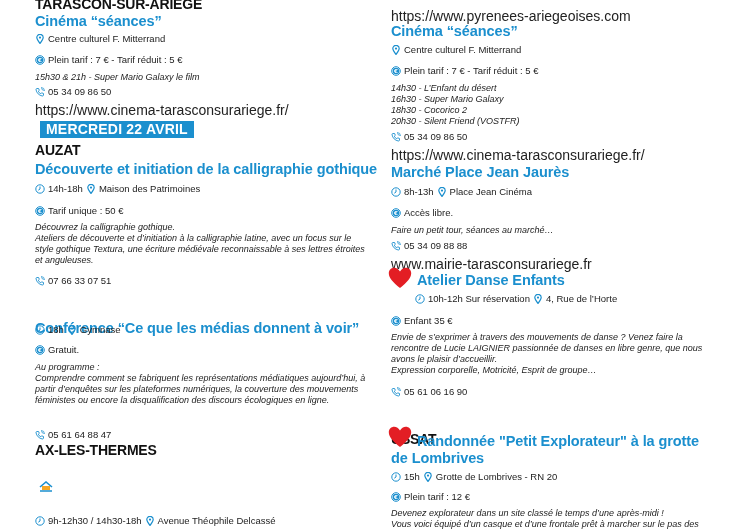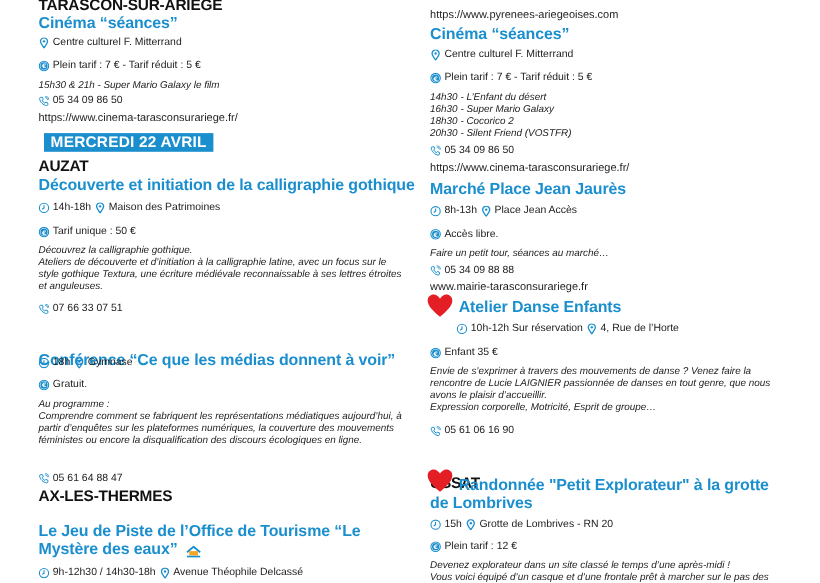--- a/index.html
+++ b/index.html
@@ -9,21 +9,21 @@
   }
   .col { position: absolute; top: 0; }
   .col-left { left: 35px; width: 335px; }
   .col-right { left: 391px; width: 330px; }
   .abs { position: absolute; left: 0; white-space: nowrap; }
   .town { font-family: "Liberation Sans", sans-serif; font-weight: bold; font-size: 14px; color: #111; letter-spacing: -0.2px; }
   .title { font-family: "Liberation Sans", sans-serif; font-weight: bold; font-size: 14.5px; color: #1b8fce; letter-spacing: -0.1px; }
   .title.wrap { white-space: normal; line-height: 17px; }
   .line { font-family: "Liberation Sans", sans-serif; font-size: 9.5px; color: #222; display: flex; align-items: center; gap: 3px; }
   .ital { font-family: "Liberation Sans", sans-serif; font-style: italic; font-size: 9px; color: #222; line-height: 11px; white-space: normal; }
-  .url { font-family: "Liberation Sans", sans-serif; font-size: 10px; color: #222; }
+  .url { font-family: "Liberation Sans", sans-serif; font-size: 14px; color: #222; }
   .date-banner {
     position: absolute; left: 40px; top: 121px; height: 17px; padding: 0 6px;
     background: #1b8fce; color: #ffffff; font-family: "Liberation Sans", sans-serif;
     font-weight: bold; font-size: 14px; line-height: 17px; letter-spacing: 0.2px;
   }
   .ico { display: inline-block; width: 10px; height: 10px; flex: 0 0 10px; }
   .ico svg { width: 10px; height: 10px; display: block; }
   .heart { position: absolute; width: 24px; height: 22px; }
 </style>
 </head>
@@ -149,21 +149,20 @@
     <span class="ico">
         <svg>
           <use href="#s-phone"></use>
         </svg>
       </span>
     <span>05 61 64 88 47</span>
   </div>
 
   <div class="abs town" style="top:442px">AX-LES-THERMES</div>
   <div class="abs title wrap" style="top:475px; width:325px">
-    <span>Le Jeu de Piste de l’Office de Tourisme “Le Mystère des eaux”</span>
     <span style="display:inline-block; width:14px; height:11px; vertical-align:middle; margin-left:4px; position:relative;">
       <svg width="14" height="11" viewBox="0 0 14 11">
           <path d="M1 6 L7 1 L13 6" fill="none" stroke="#1b8fce" stroke-width="1.6"></path>
           <rect x="3" y="5" width="8" height="4" fill="#f5a623"></rect>
           <path d="M1 10 H13" stroke="#1b8fce" stroke-width="1.5"></path>
         </svg>
     </span>
   </div>
   <div class="abs line" style="top:515px">
     <span class="ico">
@@ -222,21 +221,21 @@
         <svg>
           <use href="#s-clock"></use>
         </svg>
       </span>
     <span>8h-13h</span>
     <span class="ico">
         <svg>
           <use href="#s-pin"></use>
         </svg>
       </span>
-    <span>Place Jean Accès</span>
+    <span>Place Jean Cinéma</span>
   </div>
   <div class="abs line" style="top:207px">
     <span class="ico">
         <svg>
           <use href="#s-euro"></use>
         </svg>
       </span>
     <span>Accès libre.</span>
   </div>
   <div class="abs ital" style="top:225px">Faire un petit tour, séances au marché…</div>
@@ -269,21 +268,21 @@
     <span>4, Rue de l’Horte</span>
   </div>
   <div class="abs line" style="top:315px">
     <span class="ico">
         <svg>
           <use href="#s-euro"></use>
         </svg>
       </span>
     <span>Enfant 35 €</span>
   </div>
-  <div class="abs ital" style="top:332px; width:330px; white-space:pre-line">Envie de s’exprimer à travers des mouvements de danse ? Venez faire la rencontre de Lucie LAIGNIER passionnée de danses en tout genre, que nous avons le plaisir d’accueillir.
+  <div class="abs ital" style="top:332px; width:330px; white-space:pre-line">Envie de s’exprimer à travers des mouvements de danse ? Venez faire la rencontre de Lucie LAIGNIER passionnée de danses en libre genre, que nous avons le plaisir d’accueillir.
 Expression corporelle, Motricité, Esprit de groupe…</div>
   <div class="abs line" style="top:386px">
     <span class="ico">
         <svg>
           <use href="#s-phone"></use>
         </svg>
       </span>
     <span>05 61 06 16 90</span>
   </div>
 

